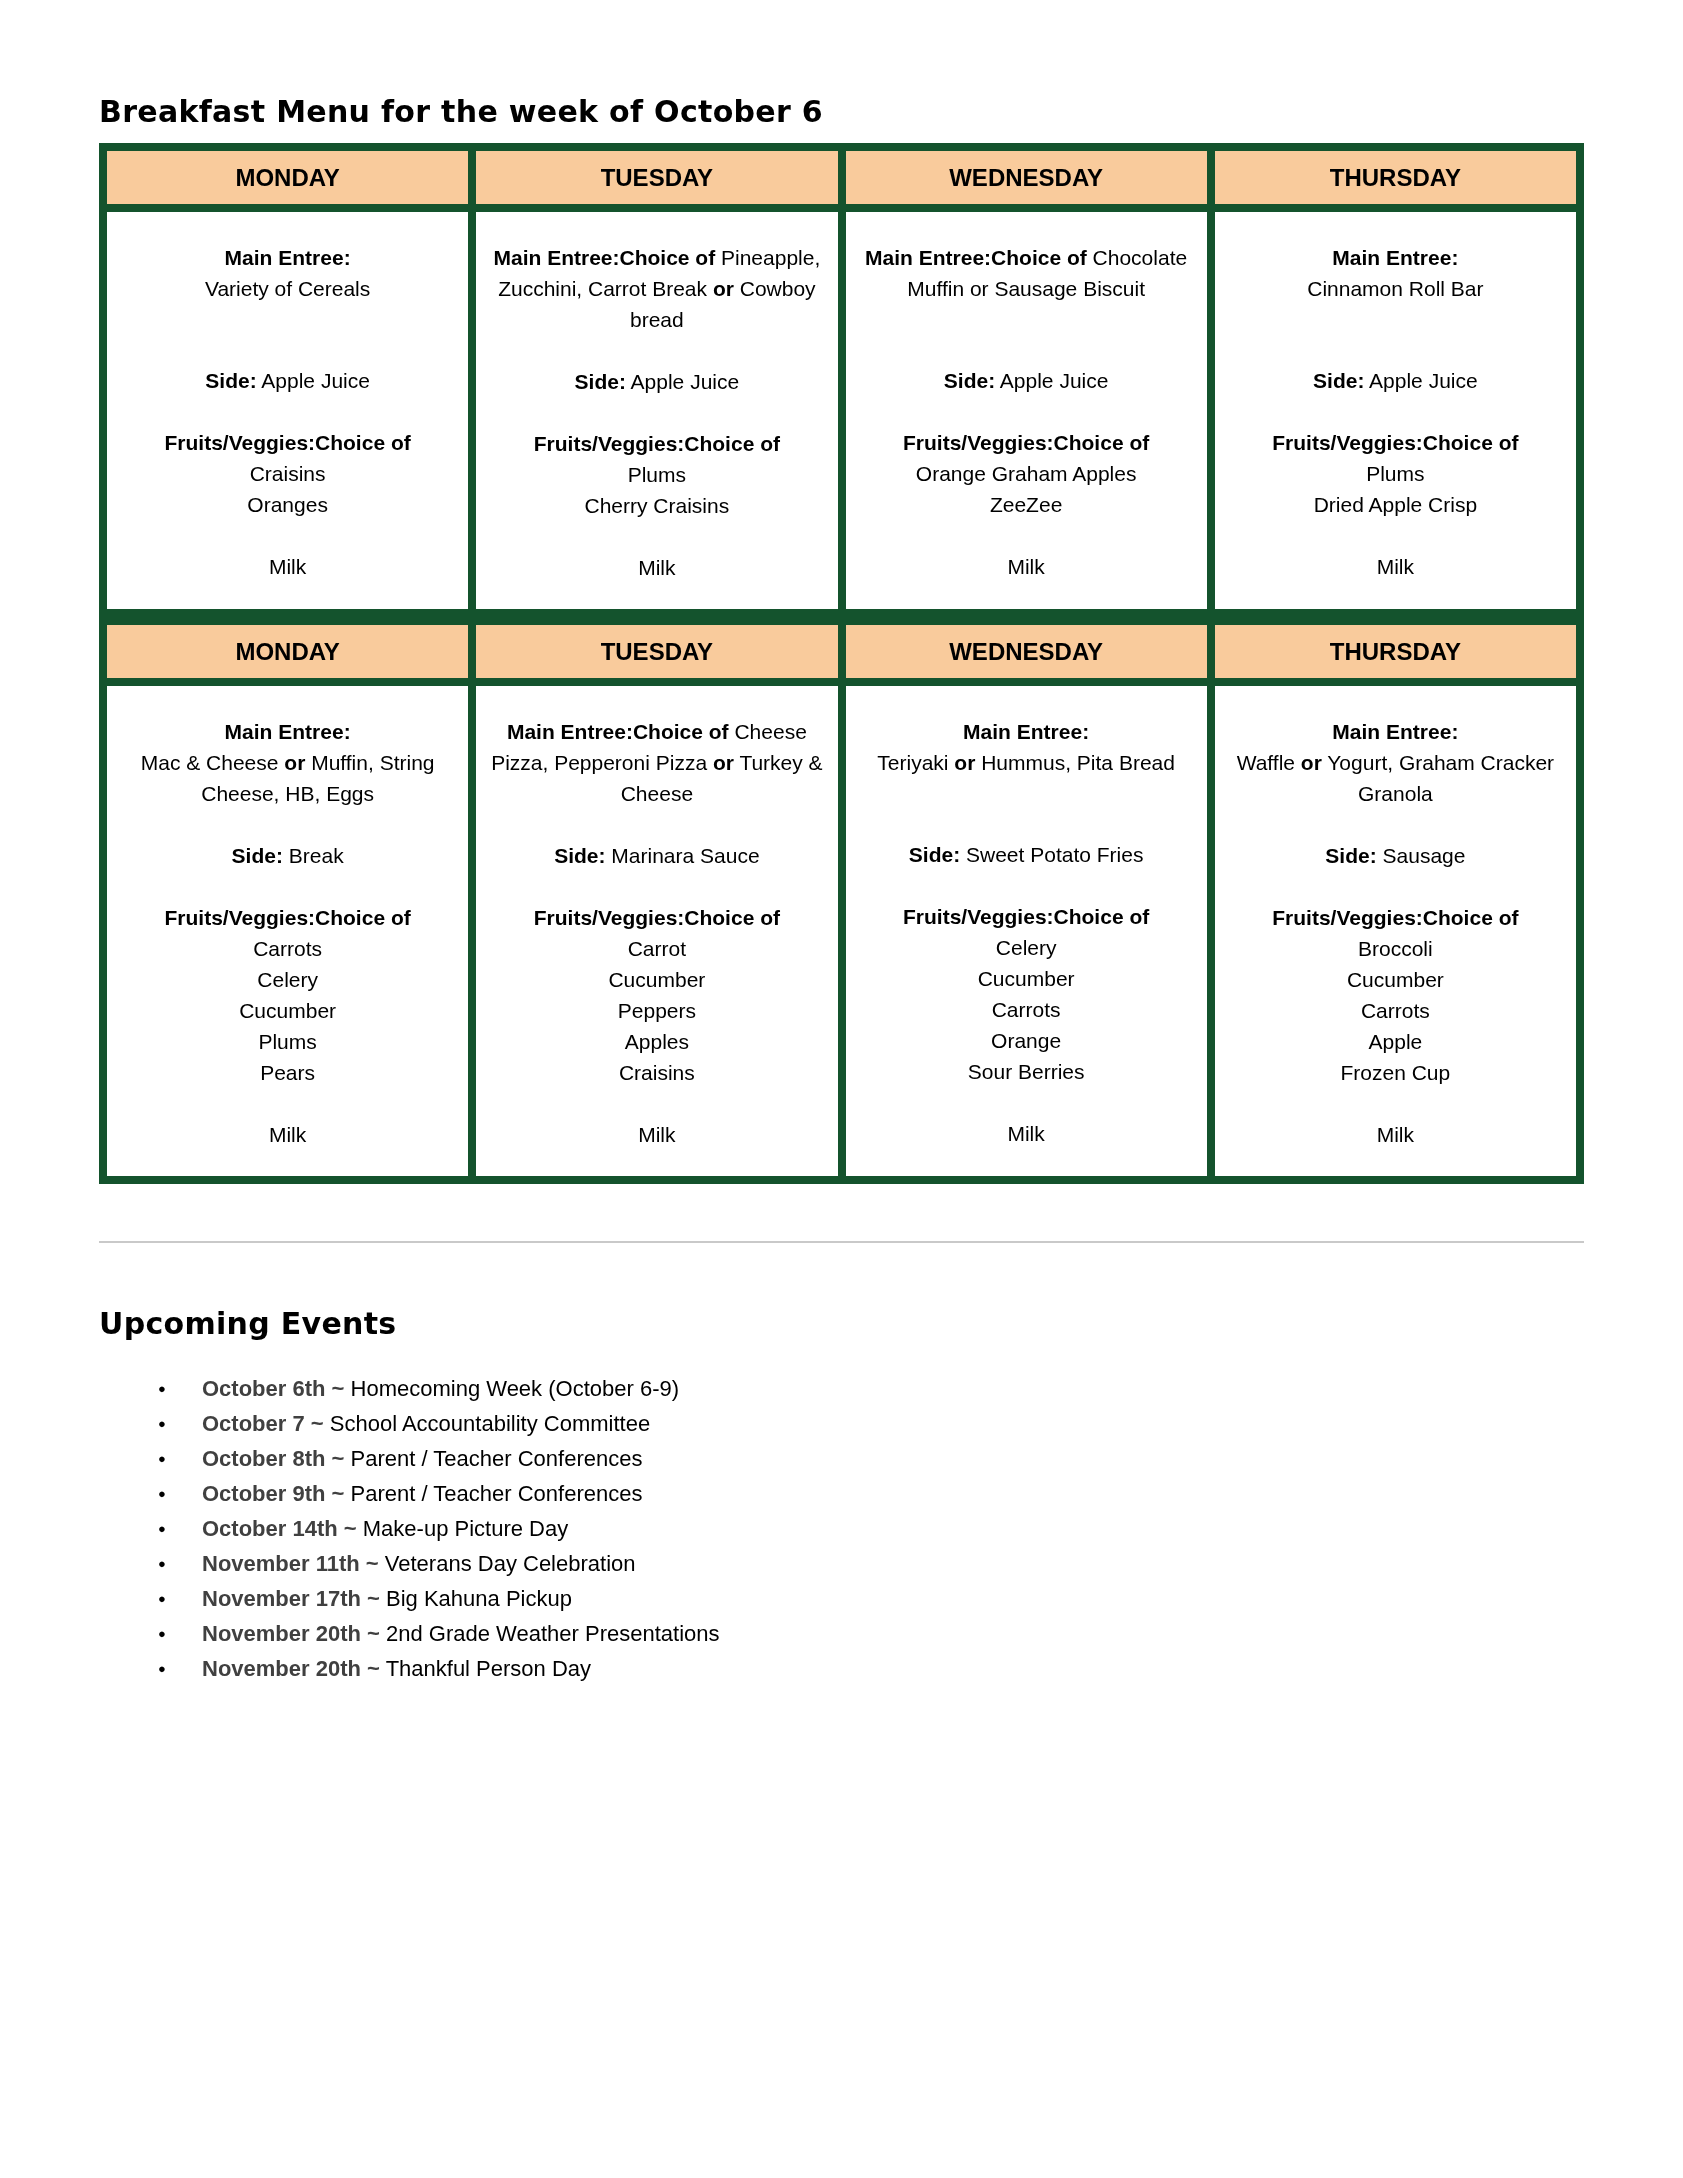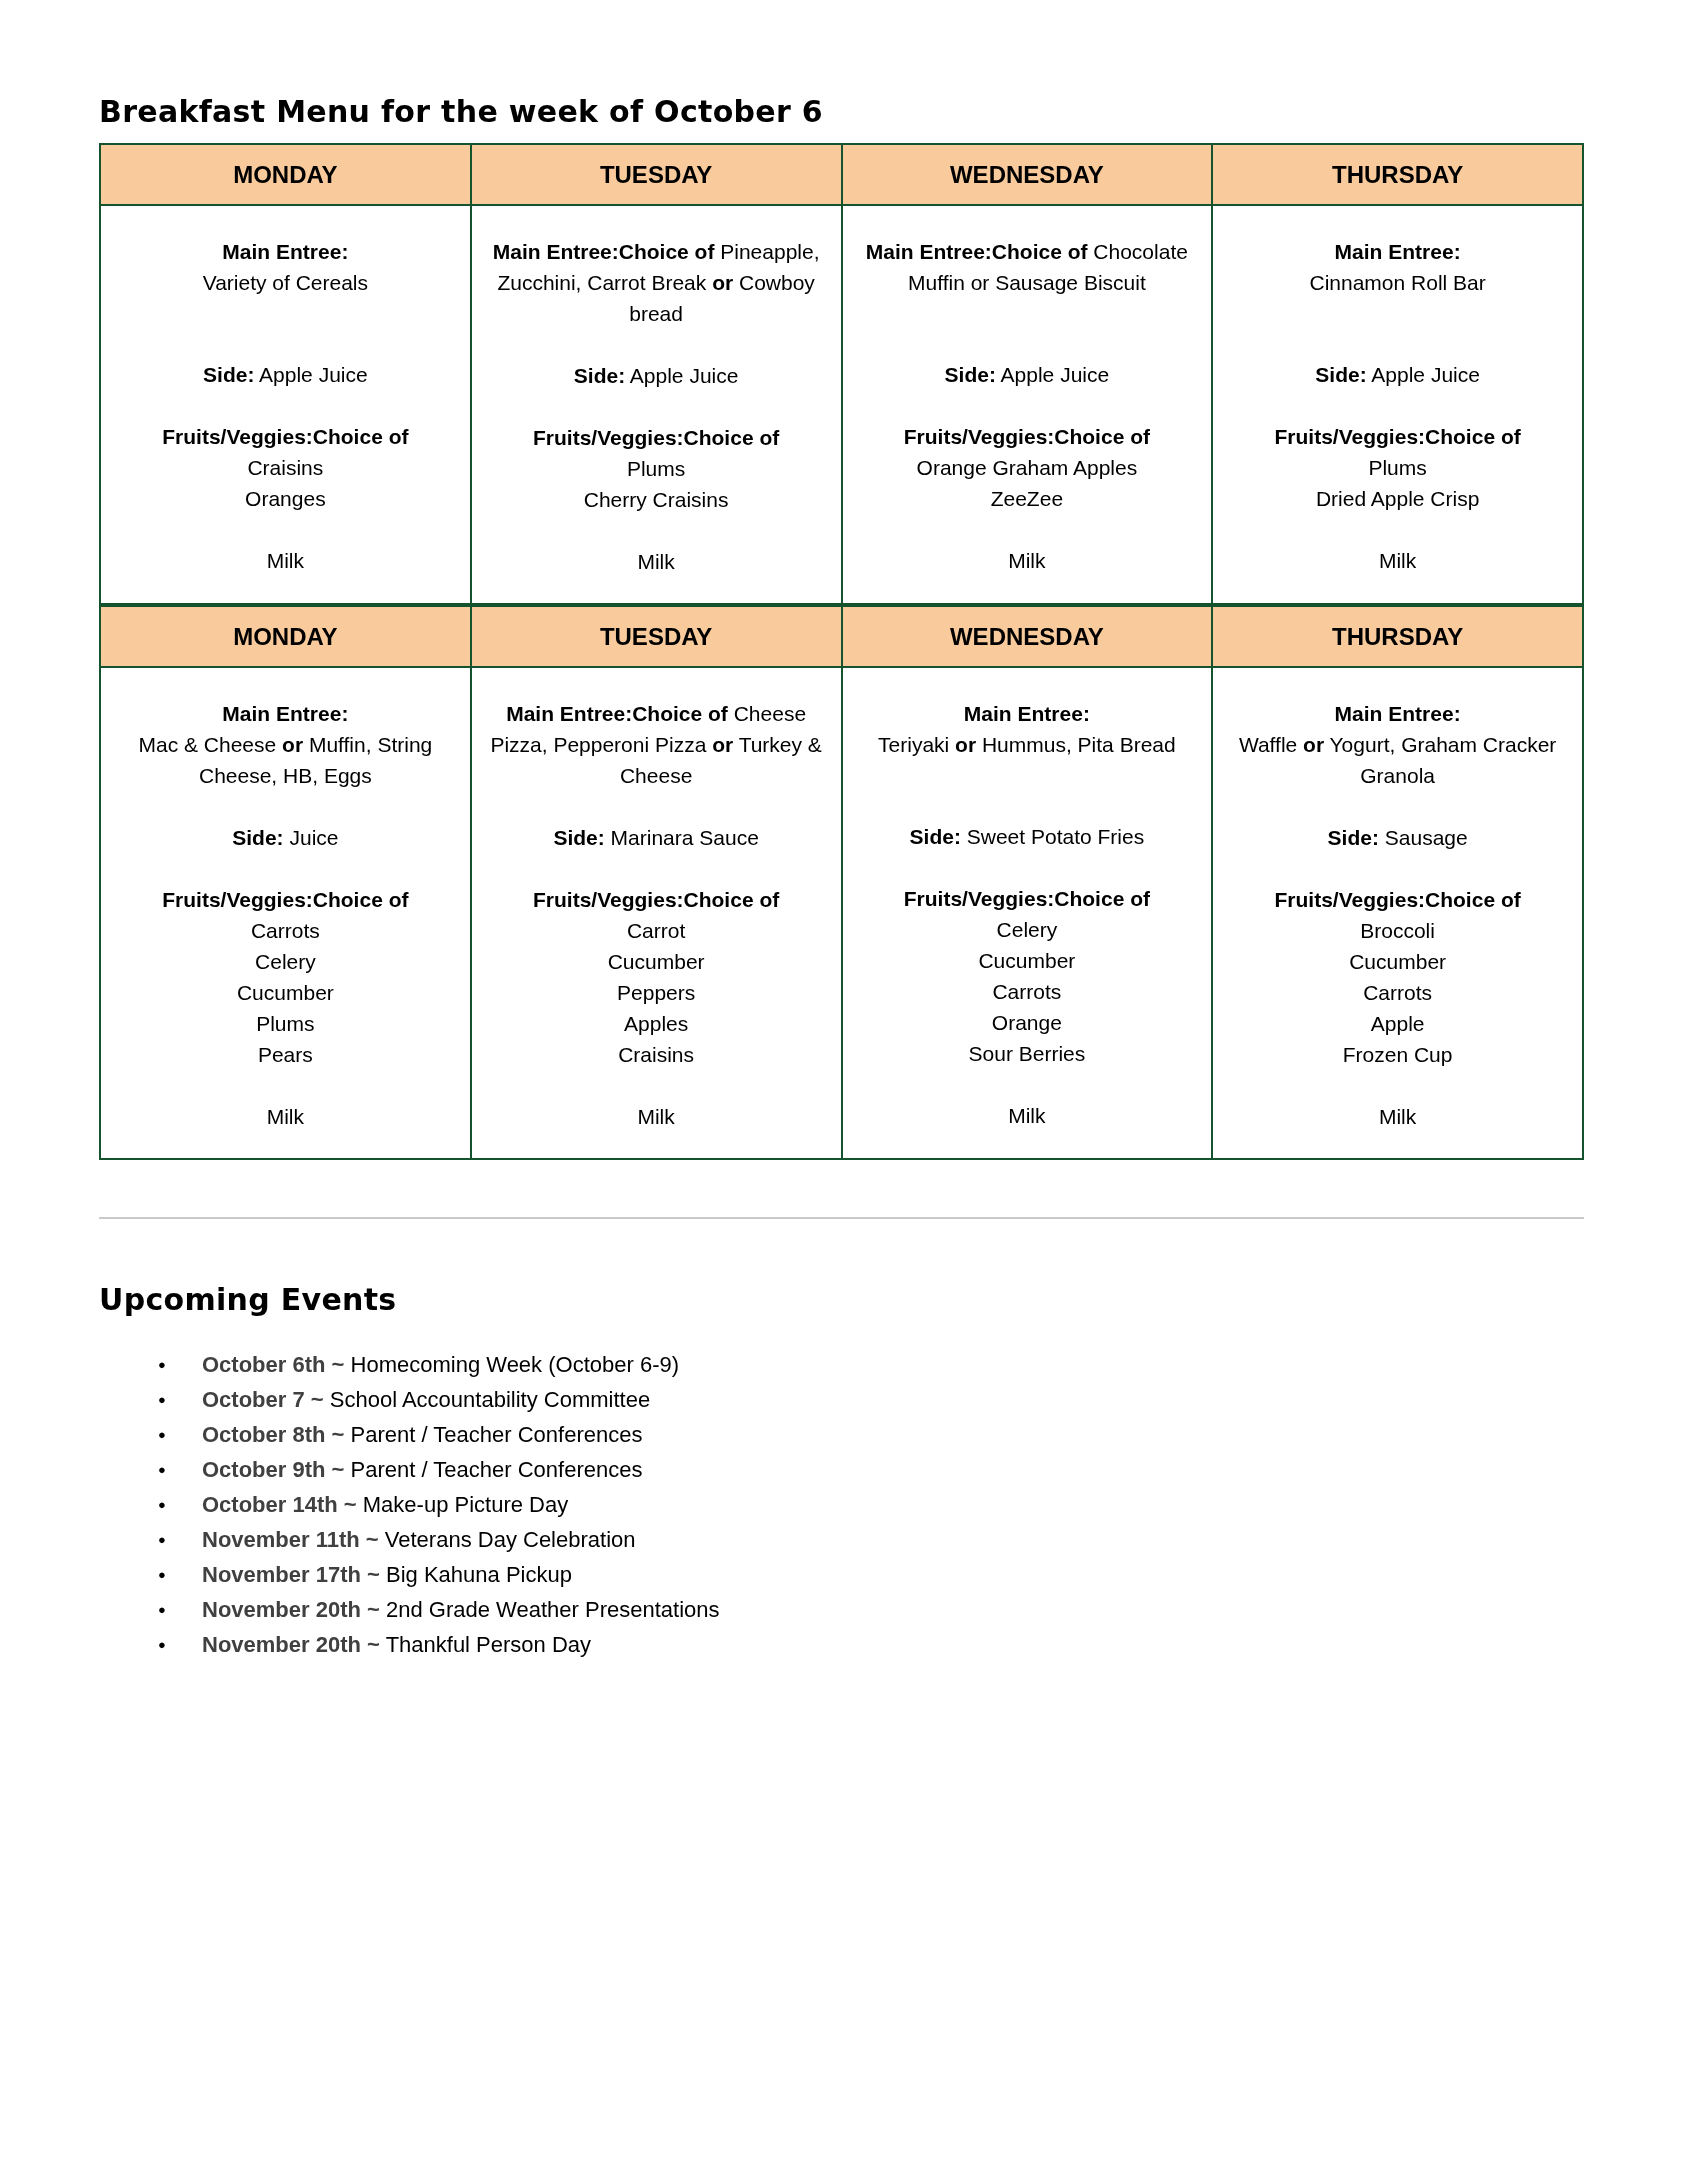--- a/index.html
+++ b/index.html
@@ -8,21 +8,21 @@
   .page { width:1683px; height:2178px; background:#fff; padding:94px 99px 8px 99px; position:relative; }
   .section-title {
     font-family:"DejaVu Sans", sans-serif;
     font-weight:700; font-size:30px; letter-spacing:0.3px;
     margin-bottom:14px;
   }
   .lunch-title { margin-top:54px; }
   .events-title { margin-top:63px; }
 
   .menu-table { width:100%; border-collapse:collapse; table-layout:fixed; }
-  .menu-table th, .menu-table td { border:2px solid #14532d; }
+  .menu-table th, .menu-table td { border:8px solid #14532d; }
   .menu-table th {
     background:#f9cb9c; height:61px;
     font-size:24px; font-weight:700; text-align:center;
   }
   .menu-table td {
     vertical-align:top; text-align:center;
     padding:30px 14px 26px; font-size:21px; line-height:31px;border-radius:11px;
   }
   .bold { font-weight:700; }
   .lbl-block { display:block; }
@@ -112,21 +112,21 @@
         <th>TUESDAY</th>
         <th>WEDNESDAY</th>
         <th>THURSDAY</th>
       </tr>
     </thead>
     <tbody>
       <tr>
 
         <td>
           <div class="entree"><span class="bold lbl-block">Main Entree:</span><span>Mac &amp; Cheese </span><span class="bold">or</span><span> Muffin, String Cheese, HB, Eggs</span></div>
-          <div class="side-row"><span class="bold">Side:</span> <span>Juice</span></div>
+          <div class="side-row"><span class="bold">Side:</span> <span>Break</span></div>
           <div class="fruits">
             <div class="bold">Fruits/Veggies:Choice of</div>
             <div>Carrots</div>
             <div>Celery</div>
             <div>Cucumber</div>
             <div>Plums</div>
             <div>Pears</div>
           </div>
           <div>Milk</div>
         </td>

